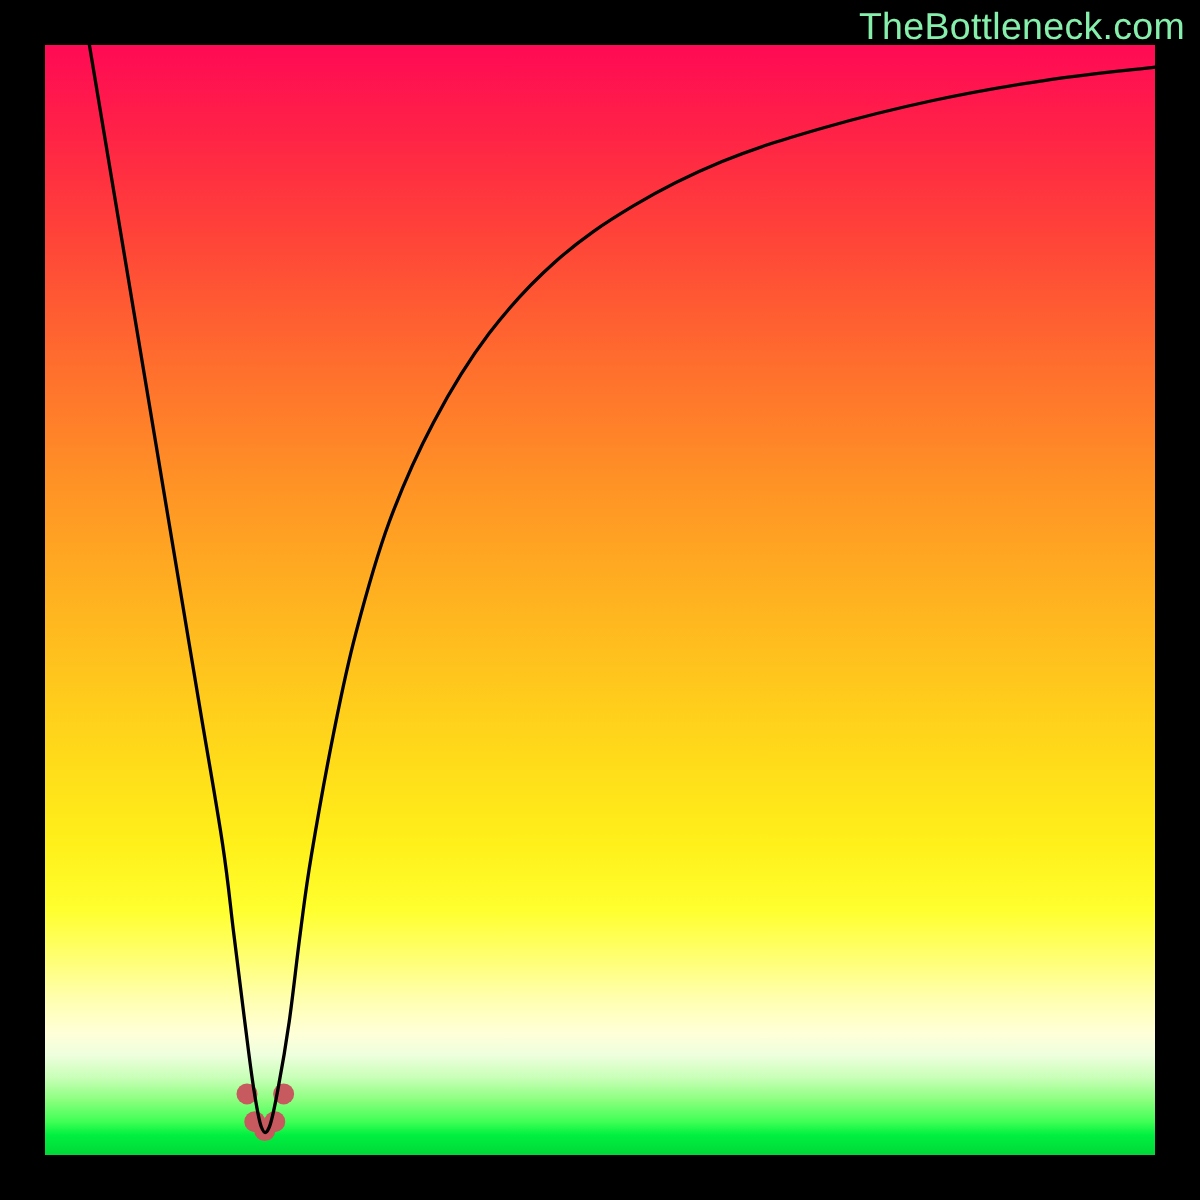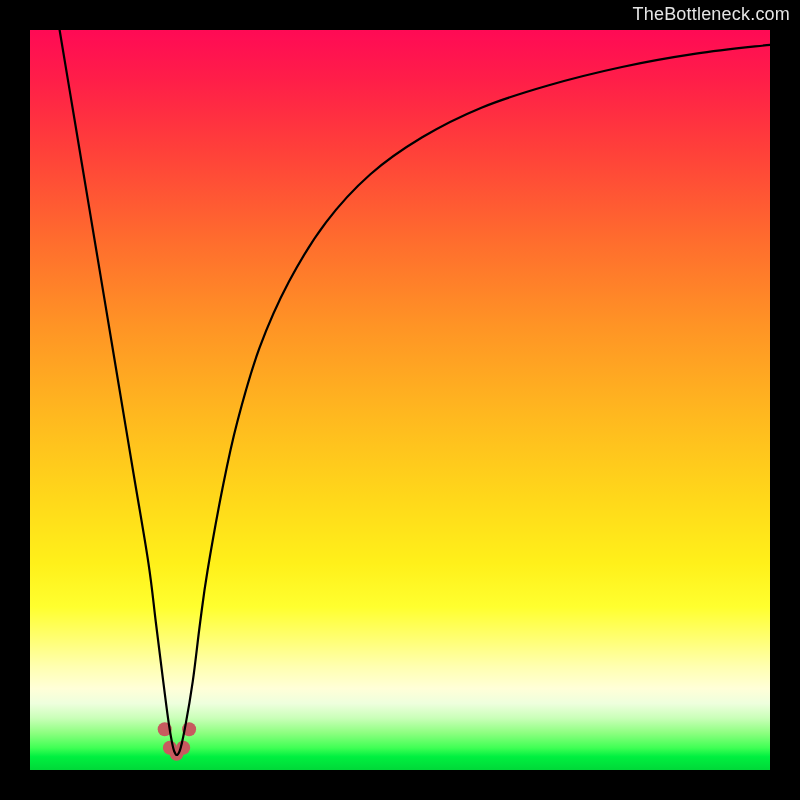--- a/index.html
+++ b/index.html
@@ -44,22 +44,22 @@
        #8dff80 95%,
        #40ff55 97%,
        #00f040 98.2%,
        #00d838 100%
     );
   }
   .watermark {
     position: absolute;
     top: 4px;
     right: 10px;
-    color: #e5e5e5;
-    font-size: 18px;
+    color: #86efac;
+    font-size: 25px;
     font-weight: 400;
     letter-spacing: 0.2px;
   }
   svg.curve {
     position: absolute;
     left: 0;
     top: 0;
     width: 740px;
     height: 740px;
     overflow: visible;

